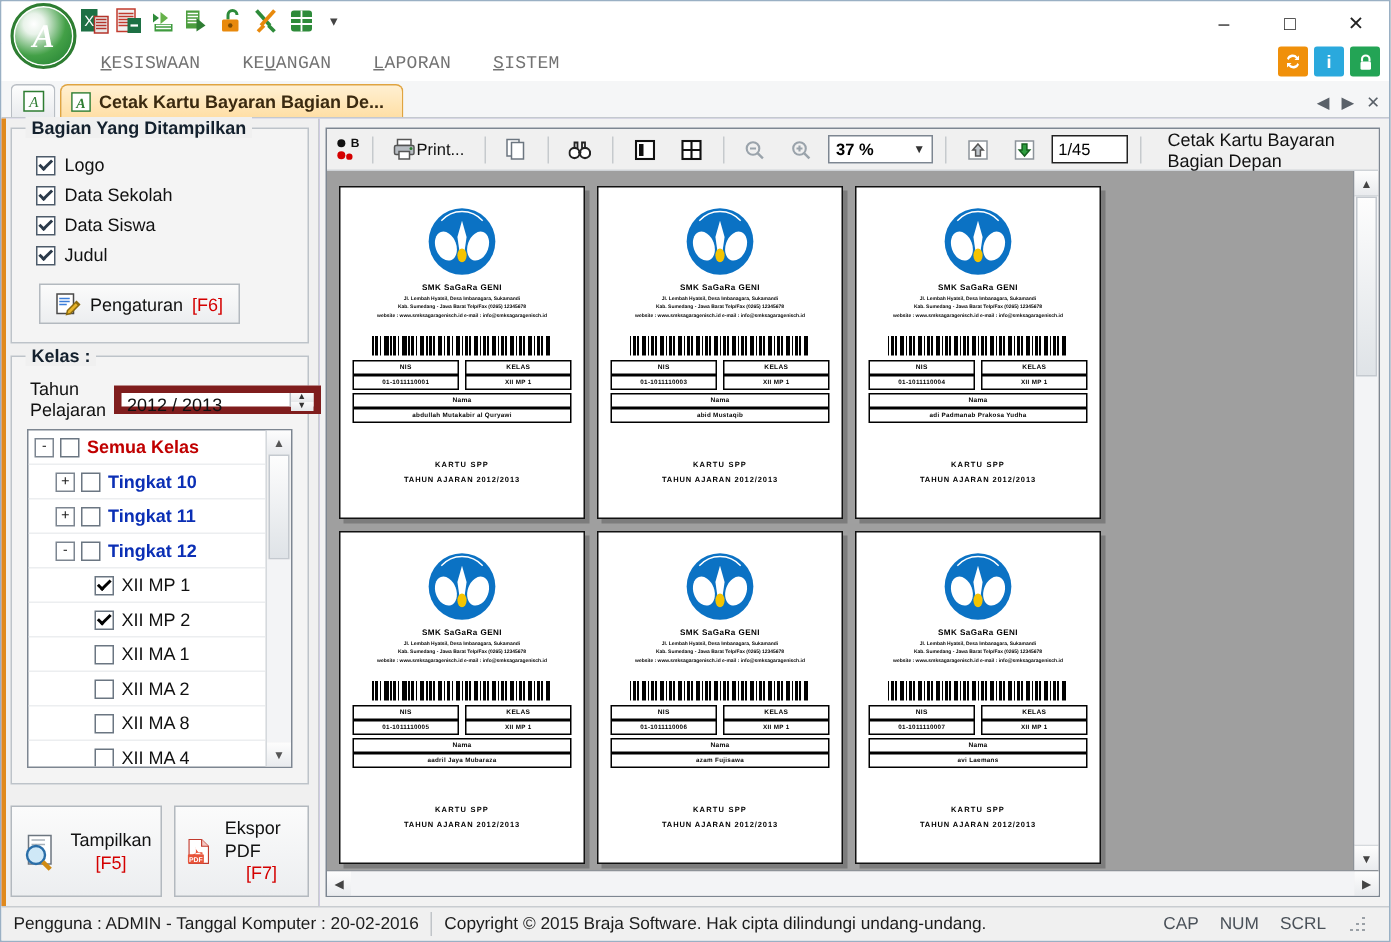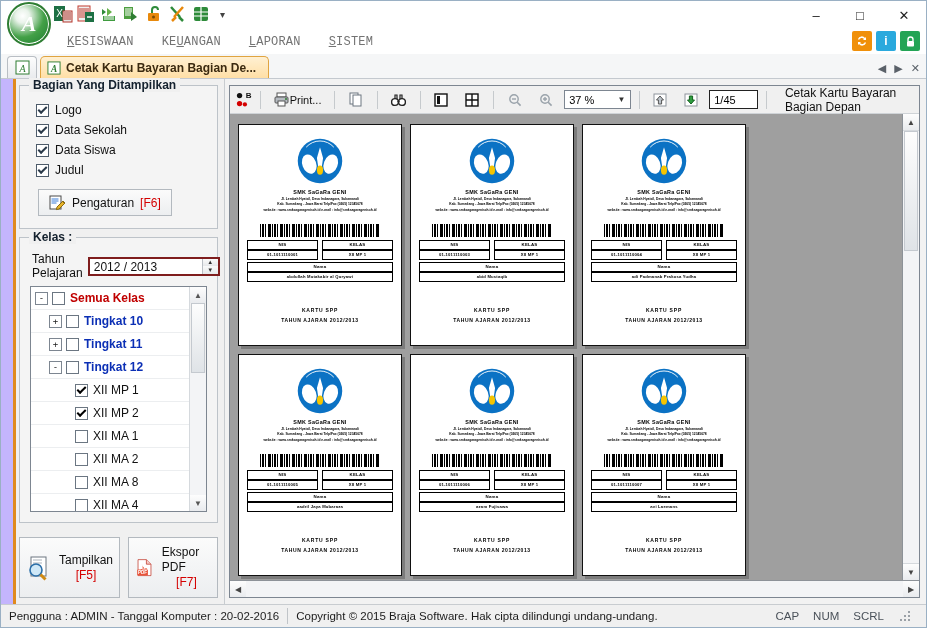--- a/index.html
+++ b/index.html
@@ -66,21 +66,21 @@
   }
   .tab-active{
     height:21px;border:1px solid #e0a440;border-bottom:none;border-radius:5px 5px 0 0;
     background:linear-gradient(#fff0d2,#ffdfa6);
     display:flex;align-items:center;gap:5px;padding:0 12px 0 6px;
     font-weight:bold;font-size:12px;color:#3b2a10;
   }
   .tabnav{position:absolute;right:6px;bottom:3px;display:flex;gap:8px;color:#5a6169;font-size:11px;}
 
   
-  .content{flex:1 1 auto;display:flex;min-height:0;background:#c4b5fd;padding-left:12px;}
+  .content{flex:1 1 auto;display:flex;min-height:0;background:#8b5cf6;}
 
   
   .leftpane{
     width:212px;flex:0 0 212px;background:#f0f0f0;
     border-right:1px solid #c8ccd0;
     display:flex;flex-direction:column;padding:6px 6px 0 6px;box-sizing:border-box;
     position:relative;
   }
   .left-accent{position:absolute;left:0;top:0;bottom:0;width:3px;background:#e08a1e;}
   .group{
@@ -99,21 +99,21 @@
   .cbox.checked::after{content:"";width:7px;height:3px;border-left:2px solid #2b3a4a;border-bottom:2px solid #2b3a4a;
     transform:rotate(-45deg) translate(1px,-1px);}
   .btn-flat{
     display:inline-flex;align-items:center;gap:6px;border:1px solid #b3b9bf;
     background:linear-gradient(#fbfbfb,#eceef0);padding:4px 10px;margin:6px 0 2px 8px;font-size:12px;color:#111;
   }
   .kbd{color:#d40000;text-align:center;}
 
   .grp-kelas{flex:1 1 auto;display:flex;flex-direction:column;min-height:0;}
   .tahun-row{display:flex;align-items:center;gap:5px;margin:0 0 6px 2px;font-size:12px;color:#111;}
-  .spin-wrap{display:flex;border:2px solid #7f1d1d;background:#fff;height:19px;box-sizing:border-box;gap:40px;}
+  .spin-wrap{display:flex;border:5px solid #7f1d1d;background:#fff;height:19px;box-sizing:border-box;gap:40px;}
   .spin-val{padding:0 4px;line-height:17px;font-size:12px;color:#111;min-width:64px;}
   .spin-btns{display:flex;flex-direction:column;border-left:1px solid #b9bec4;width:15px;}
   .spin-b{flex:1;display:flex;align-items:center;justify-content:center;background:linear-gradient(#fafafa,#e6e8ea);font-size:6px;color:#333;}
   .tree{
     flex:1 1 auto;min-height:0;border:1px solid #7d8691;background:#fff;overflow:hidden;position:relative;display:flex;
   }
   .tree-inner{flex:1 1 auto;overflow:hidden;}
   .trow{
     height:23px;display:flex;align-items:center;border-bottom:1px solid #eceef0;
     font-size:12px;padding-left:3px;box-sizing:border-box;
@@ -154,21 +154,21 @@
   .rview{flex:1 1 auto;display:flex;flex-direction:column;border:1px solid #7d8691;background:#fff;min-height:0;}
   .rtoolbar{
     flex:0 0 27px;height:27px;background:#f0f0f0;border-bottom:1px solid #cfd3d7;
     display:flex;align-items:center;gap:5px;padding:0 6px;
   }
   .tb-sep{width:1px;height:18px;background:#c6cacd;margin:0 3px;}
   .tb-btn{display:flex;align-items:center;gap:0;padding:2px 4px;font-size:11px;color:#111;border:1px solid transparent;}
   .tb-ic{width:16px;height:16px;display:flex;align-items:center;justify-content:center;}
   .zoomsel{
     display:flex;align-items:center;border:1px solid #7d8691;background:#fff;height:19px;width:96px;box-sizing:border-box;
-    font-size:11px;padding-left:4px;justify-content:space-between;
+    font-size:11px;padding-left:4px;justify-content:space-between;font-weight:bold;
   }
   .zoomsel .cv{width:16px;height:17px;display:flex;align-items:center;justify-content:center;font-size:8px;color:#333;}
   .pagebox{border:1px solid #222;background:#fff;height:19px;width:70px;box-sizing:border-box;font-size:11px;
     display:flex;align-items:center;padding-left:4px;}
   .rtb-title{margin-left:10px;font-size:12px;color:#111;}
   .canvas{
     flex:1 1 auto;background:#9f9f9f;position:relative;overflow:hidden;display:flex;min-height:0;
   }
   .pages{
     flex:1 1 auto;padding:10px 6px 4px 8px;display:flex;flex-wrap:wrap;gap:8px;align-content:flex-start;

